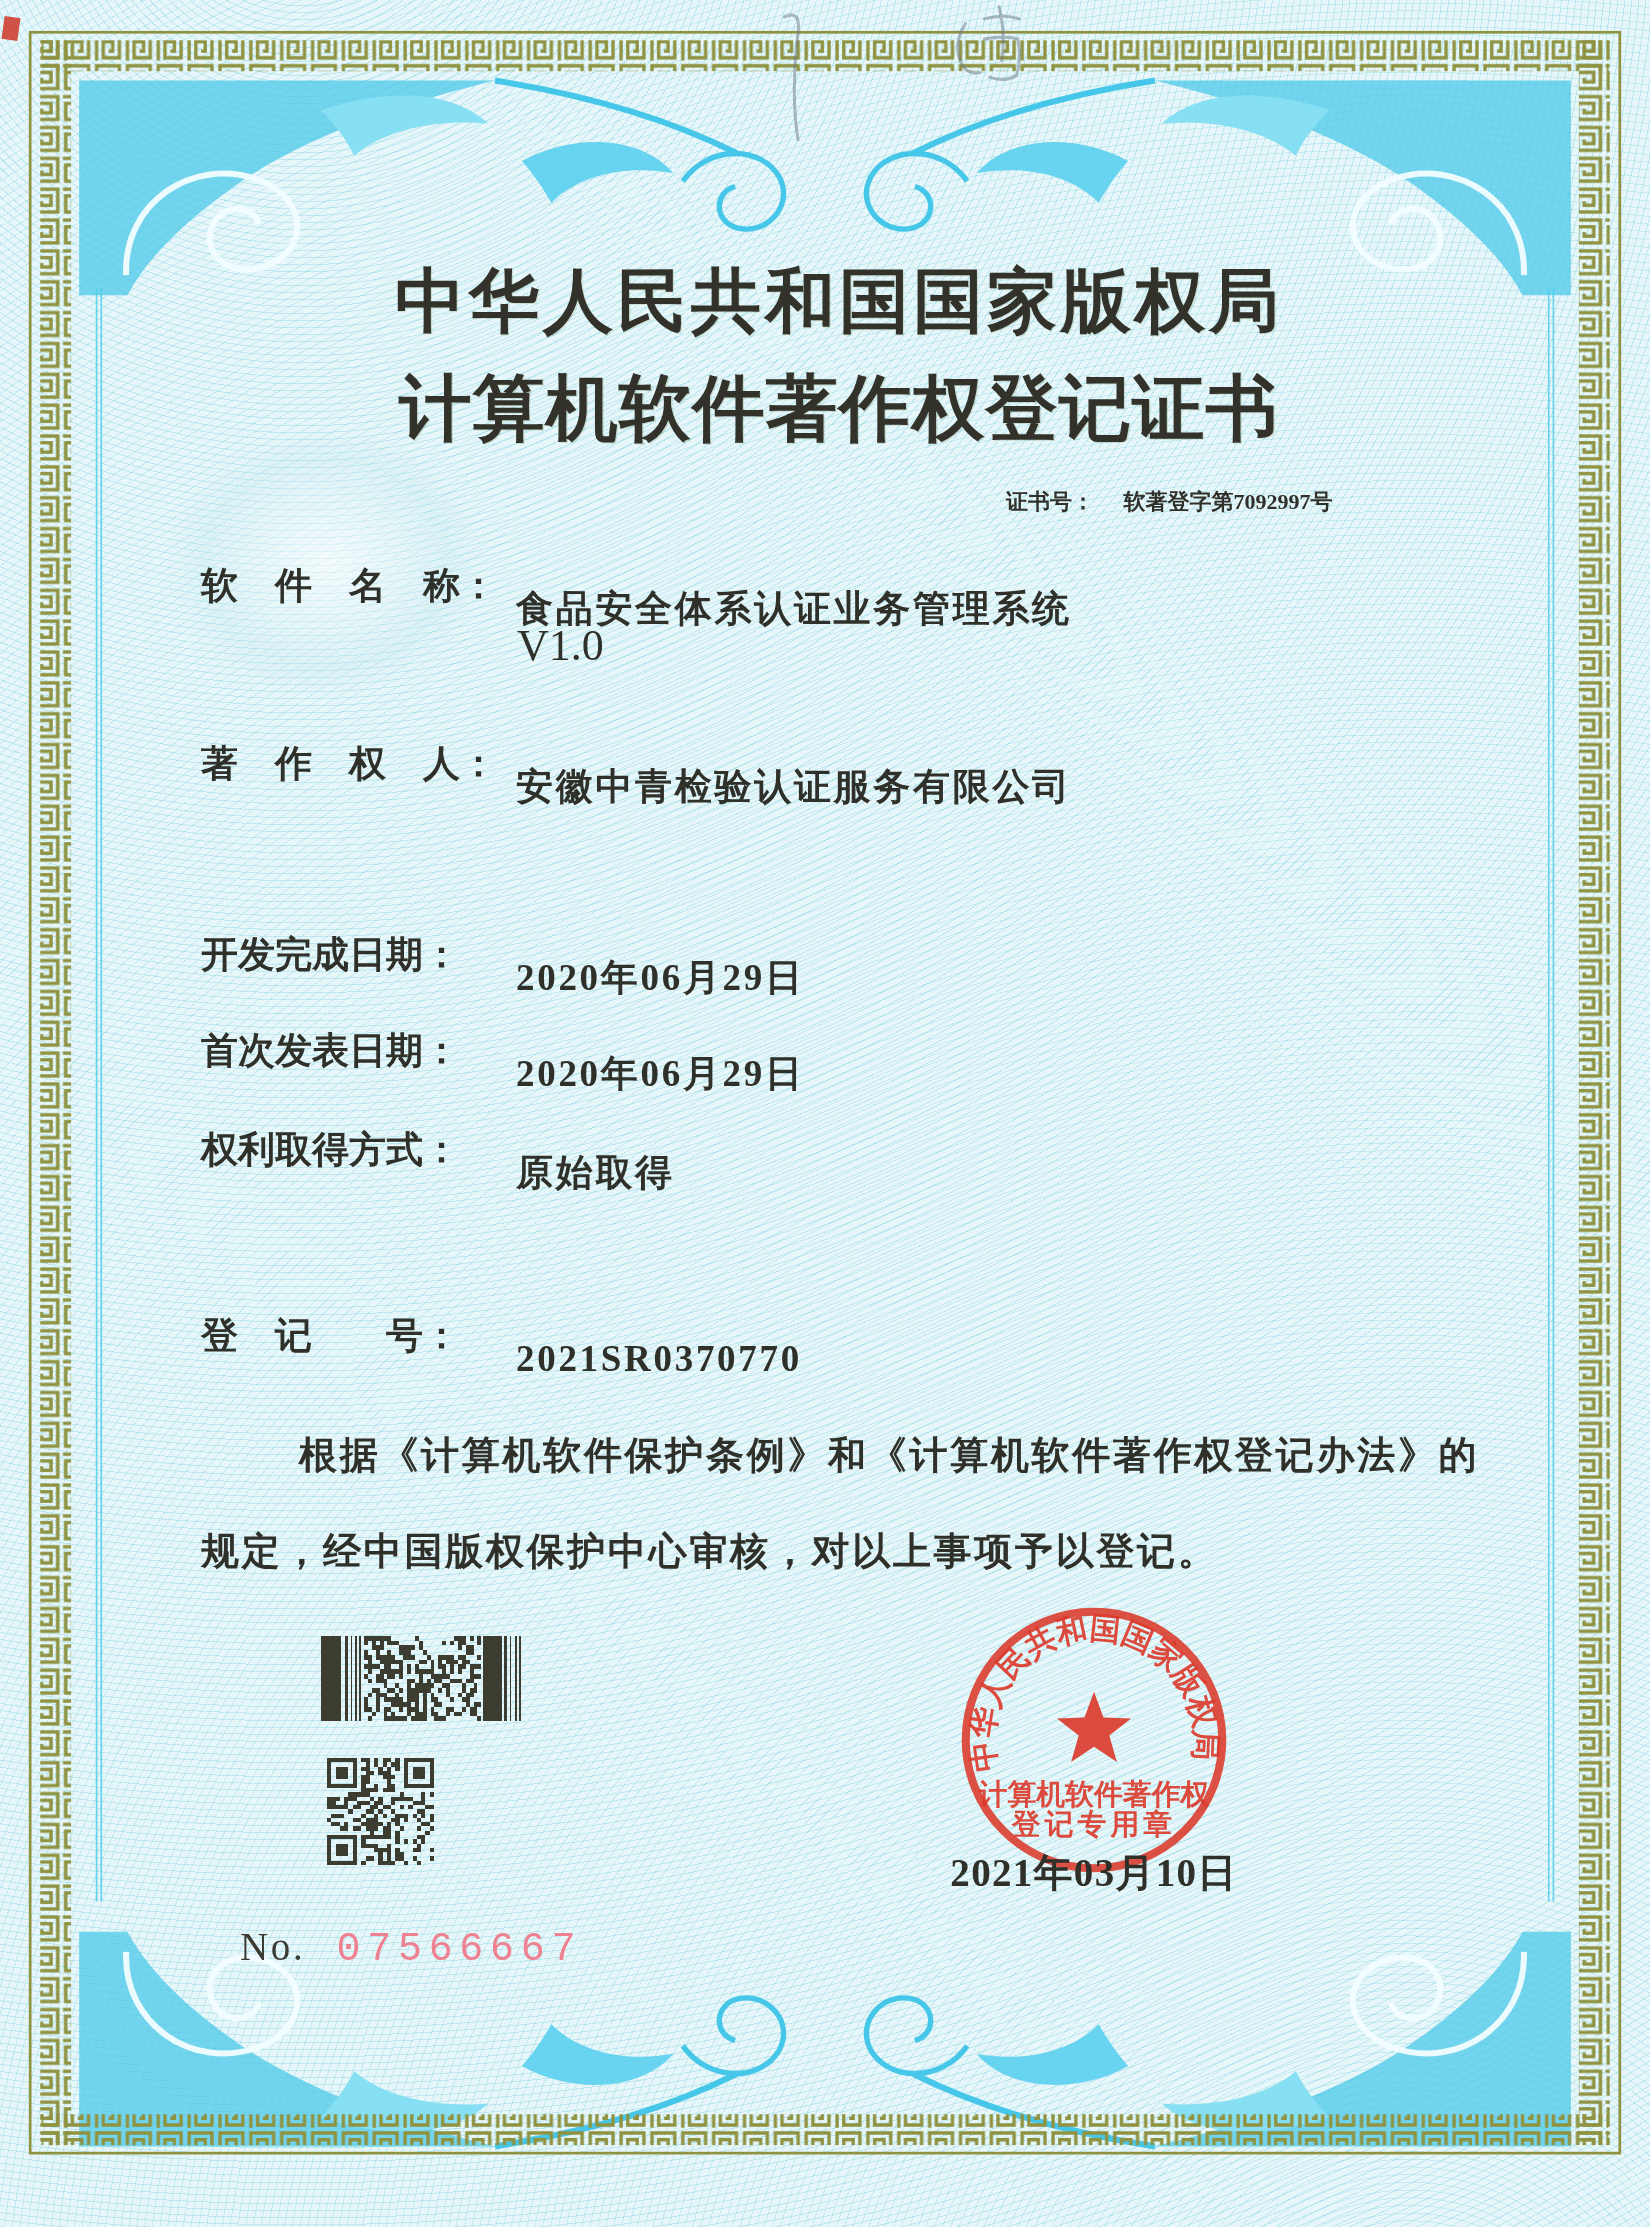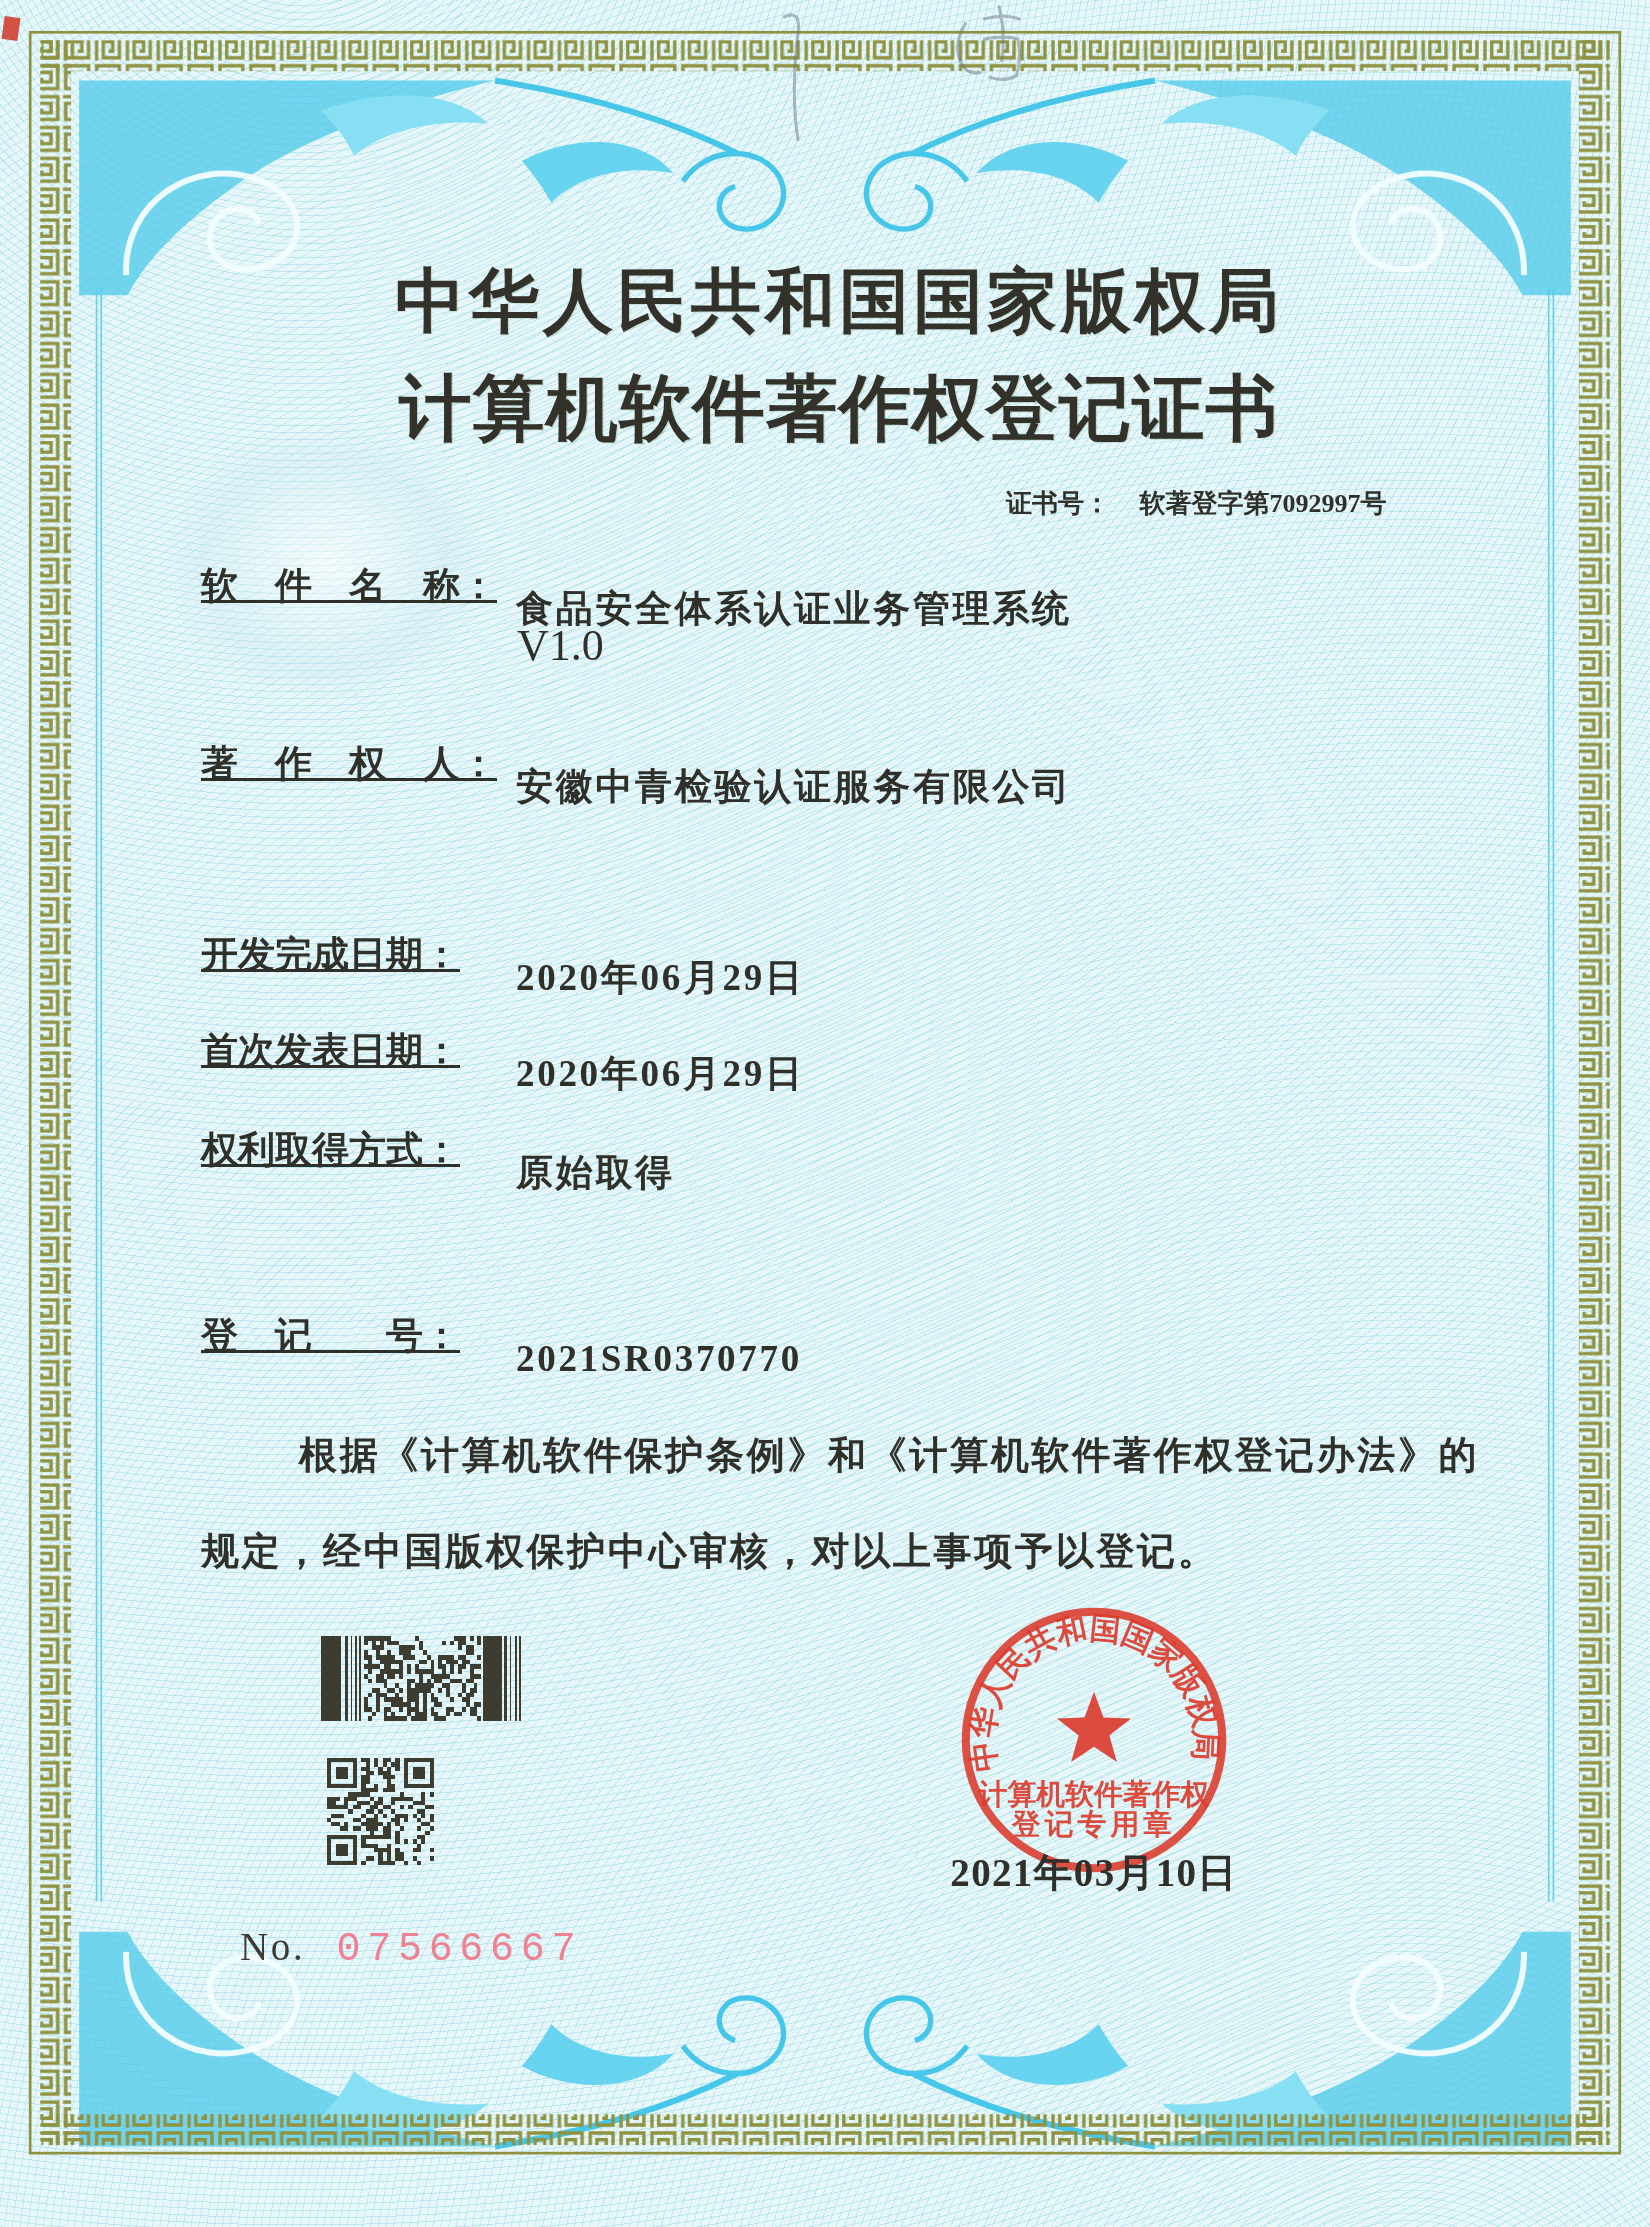--- a/index.html
+++ b/index.html
@@ -17,24 +17,24 @@
   .authority{
     left:0;top:267px;width:100%;text-align:center;
     font-size:70px;font-weight:bold;letter-spacing:4px;line-height:1;
     color:#32322a;text-shadow:1.3px 1.3px 0 rgba(100,125,60,.18);
   }
   .cert-title{
     left:0;top:373px;width:100%;text-align:center;
     font-size:72px;font-weight:bold;letter-spacing:1.3px;line-height:1;
     color:#32322a;text-shadow:1.3px 1.3px 0 rgba(80,120,60,.2);
   }
-  .cert-no{left:1006px;top:491px;font-size:26px;font-weight:bold;line-height:1;white-space:nowrap;}
+  .cert-no{left:1006px;top:491px;font-size:22px;font-weight:bold;line-height:1;white-space:nowrap;}
   .cert-no .gap{display:inline-block;width:29.5px;}
   .row{left:201px;display:flex;font-size:37px;font-weight:bold;line-height:1.15;white-space:nowrap;}
-  .row .lbl{width:315px;flex:0 0 auto;text-decoration:underline;}
+  .row .lbl{width:315px;flex:0 0 auto;}
   .row .val{flex:0 0 auto;letter-spacing:2.7px;margin-top:23px;}
   .val2{left:517px;font-size:44px;font-weight:normal;line-height:1;}
   .stmt{font-size:38px;font-weight:bold;letter-spacing:2.7px;line-height:1;white-space:nowrap;}
   .serial{left:240px;top:1927px;font-size:39px;line-height:1;white-space:nowrap;}
   .serial .no-lbl{color:#3b3b33;letter-spacing:2.7px;}
   .serial .no-num{
     font-family:"Liberation Mono","DejaVu Sans Mono",monospace;
     color:#ee8292;letter-spacing:6.7px;margin-left:31px;font-size:40px;
   }
   .issue-date{left:1094px;top:1853px;transform:translateX(-50%);

